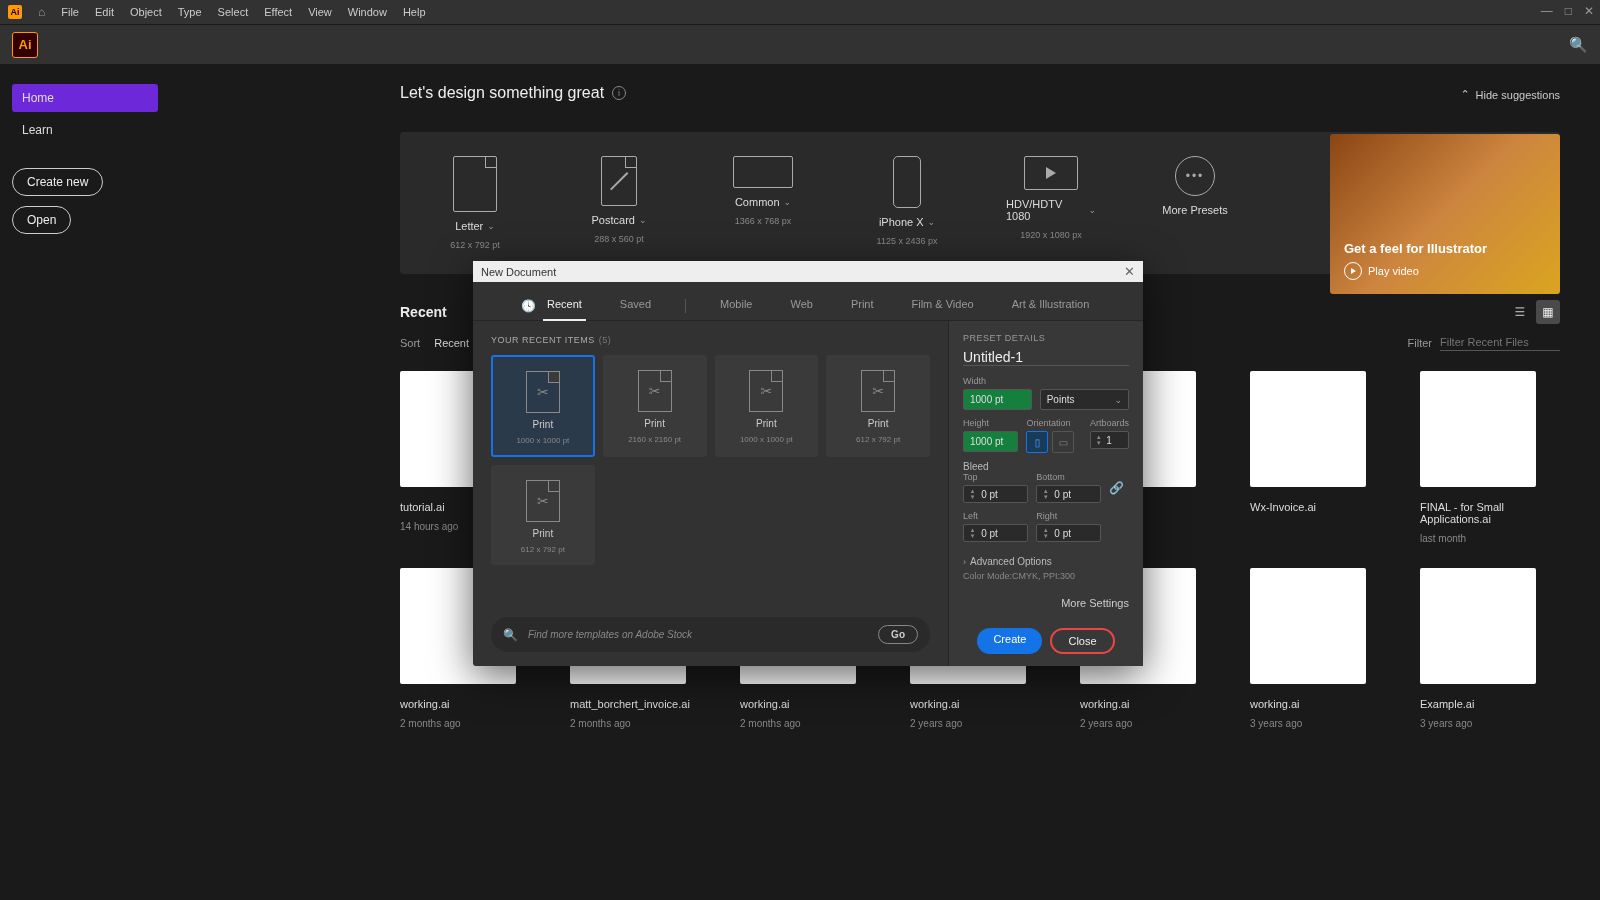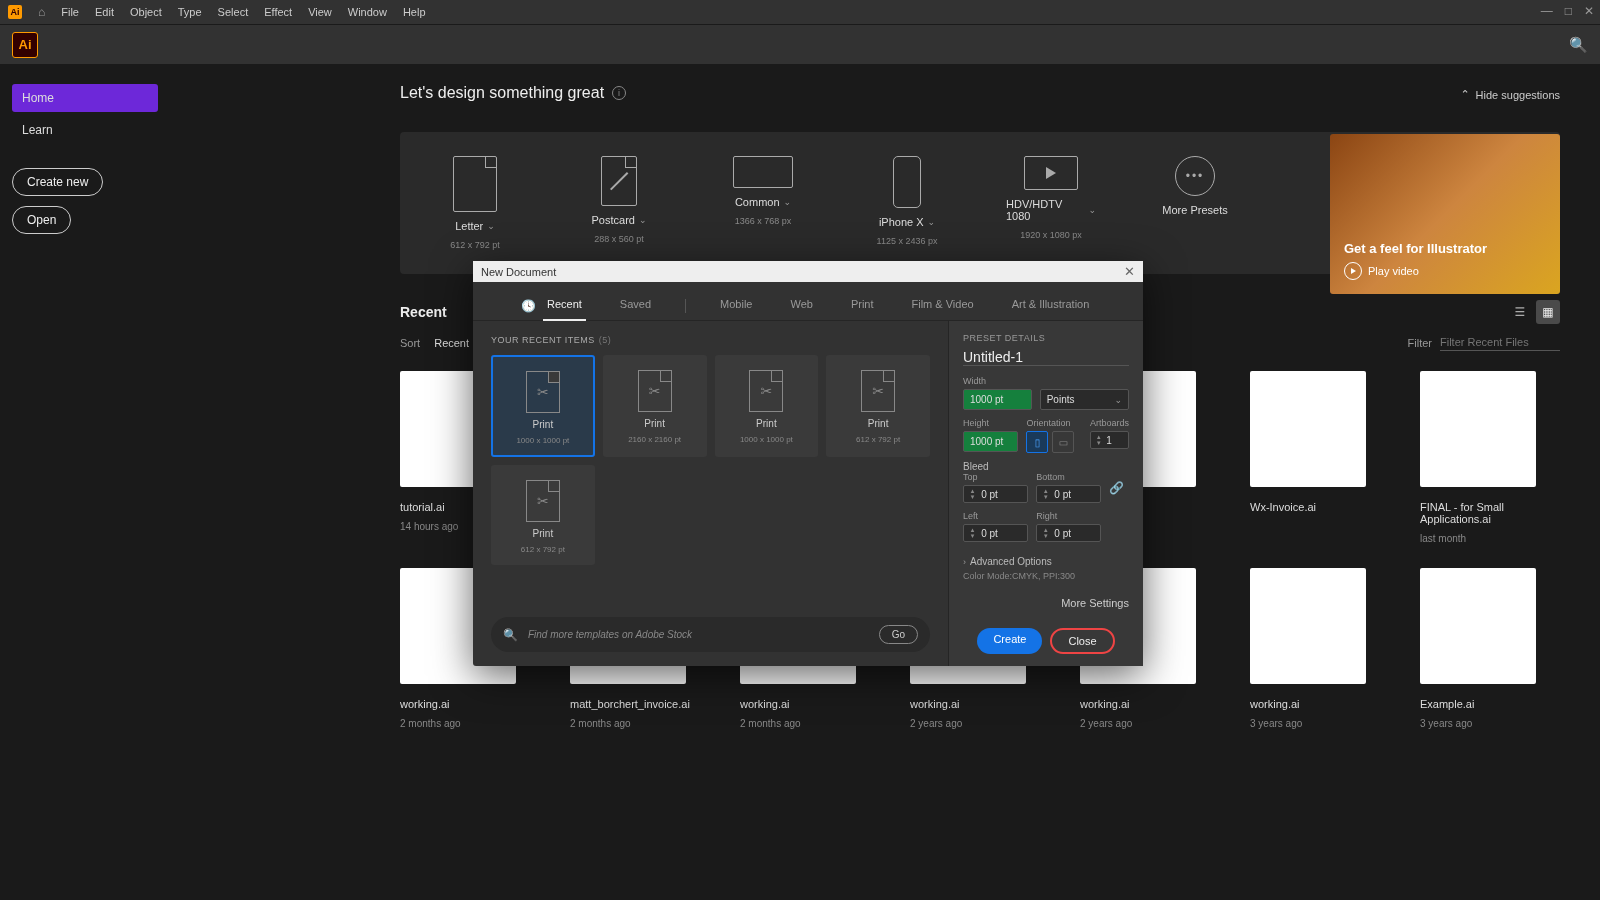--- a/index.html
+++ b/index.html
@@ -69,21 +69,21 @@
 .ritems{margin-top:10px;display:grid;grid-template-columns:repeat(4,1fr);gap:8px;}
 .ritem{background:#3a3a3a;border-radius:3px;padding:14px 8px 10px;display:flex;flex-direction:column;align-items:center;gap:6px;border:1px solid transparent;}
 .ritem.selected{border:2px solid #1473e6;background:#2a3a4a;}
 .ritem .ricon{width:34px;height:42px;border:1.5px solid #888;position:relative;}
 .ritem .ricon::after{content:"";position:absolute;top:0;right:0;width:10px;height:10px;border-left:1.5px solid #888;border-bottom:1.5px solid #888;background:#3a3a3a;}
 .ritem .ricon .scissors{position:absolute;left:50%;top:50%;transform:translate(-50%,-50%);color:#888;font-size:14px;}
 .ritem .rlabel{font-size:10px;color:#ccc;}
 .ritem .rsize{font-size:8px;color:#888;}
 .stock-bar{position:absolute;left:18px;right:18px;bottom:14px;background:#2a2a2a;border-radius:20px;padding:8px 12px;display:flex;align-items:center;gap:10px;}
 .stock-bar .stext{color:#888;font-size:10px;font-style:italic;flex:1;}
-.stock-bar .go{border:1px solid #888;border-radius:14px;padding:3px 12px;font-size:10px;color:#ccc;}
+.stock-bar .go{border:1px solid #888;border-radius:14px;padding:3px 12px;font-size:10px;color:#ccc;font-weight:bold;}
 .modal-right{width:195px;border-left:1px solid #252525;padding:12px 14px;font-size:10px;color:#bbb;display:flex;flex-direction:column;background:#383838;}
 .modal-right .sect{font-size:9px;letter-spacing:.5px;color:#999;margin-bottom:6px;}
 .modal-right .docname{font-size:14px;color:#eee;margin-bottom:10px;border-bottom:1px solid #555;}
 .field-row{display:flex;gap:8px;margin-bottom:8px;}
 .field{flex:1;}
 .field .flabel{font-size:9px;color:#999;margin-bottom:3px;}
 .numin{background:#15803d;border:1px solid #555;color:#ddd;padding:4px 6px;font-size:10px;width:100%;border-radius:2px;}
 .unit-sel{background:#2a2a2a;border:1px solid #555;color:#ddd;padding:4px 6px;font-size:10px;border-radius:2px;display:flex;justify-content:space-between;align-items:center;}
 .orient{display:flex;gap:4px;}
 .orient div{width:22px;height:22px;border:1px solid #555;border-radius:2px;display:flex;align-items:center;justify-content:center;color:#888;}

